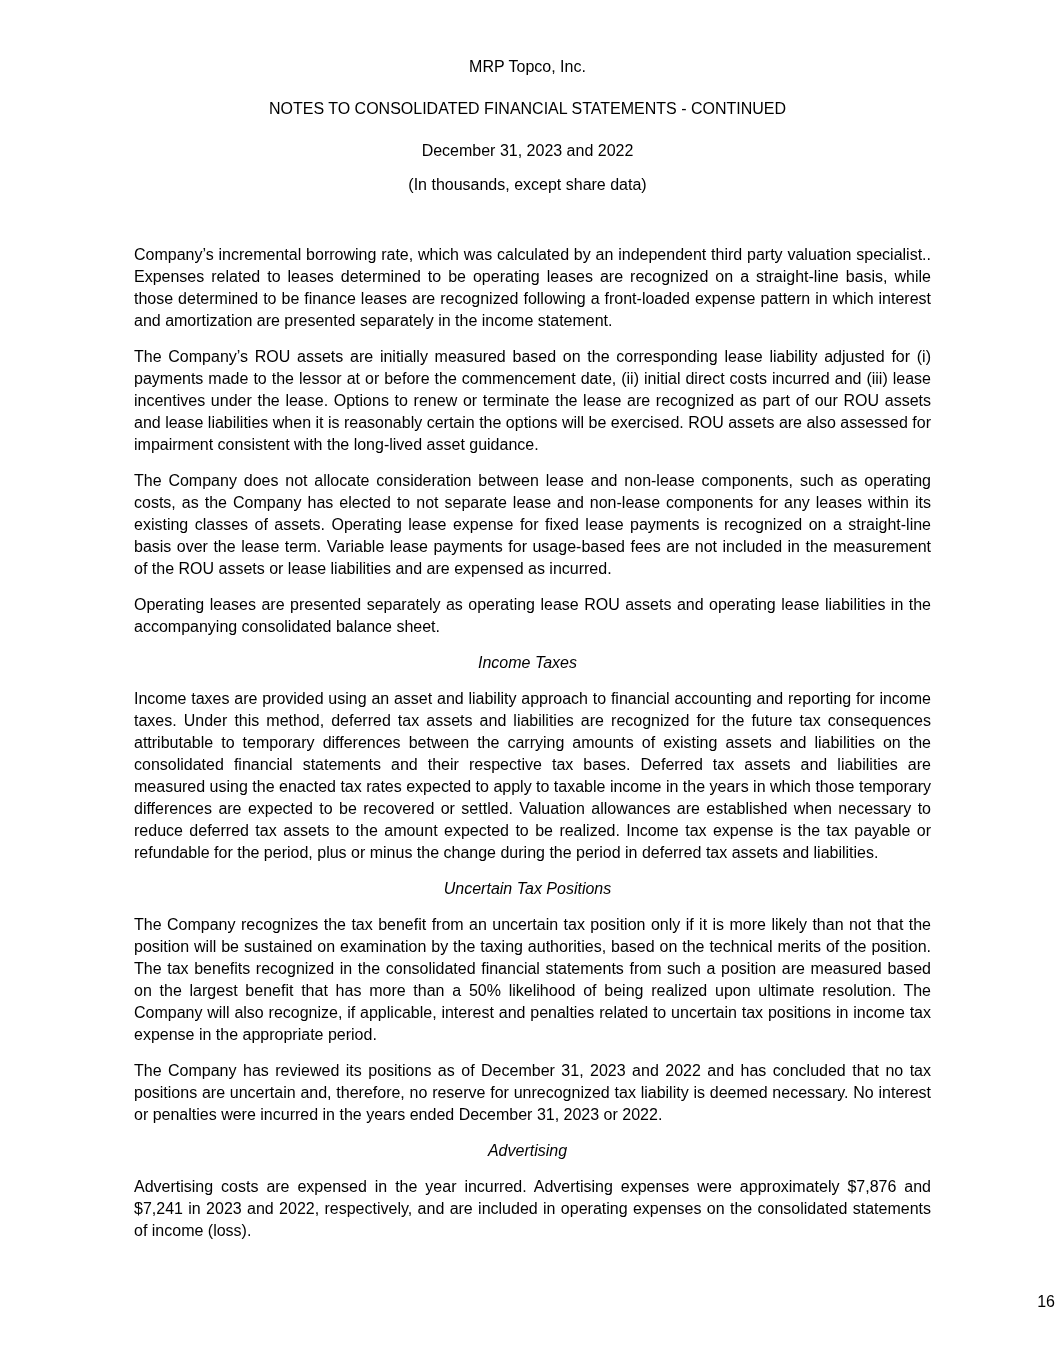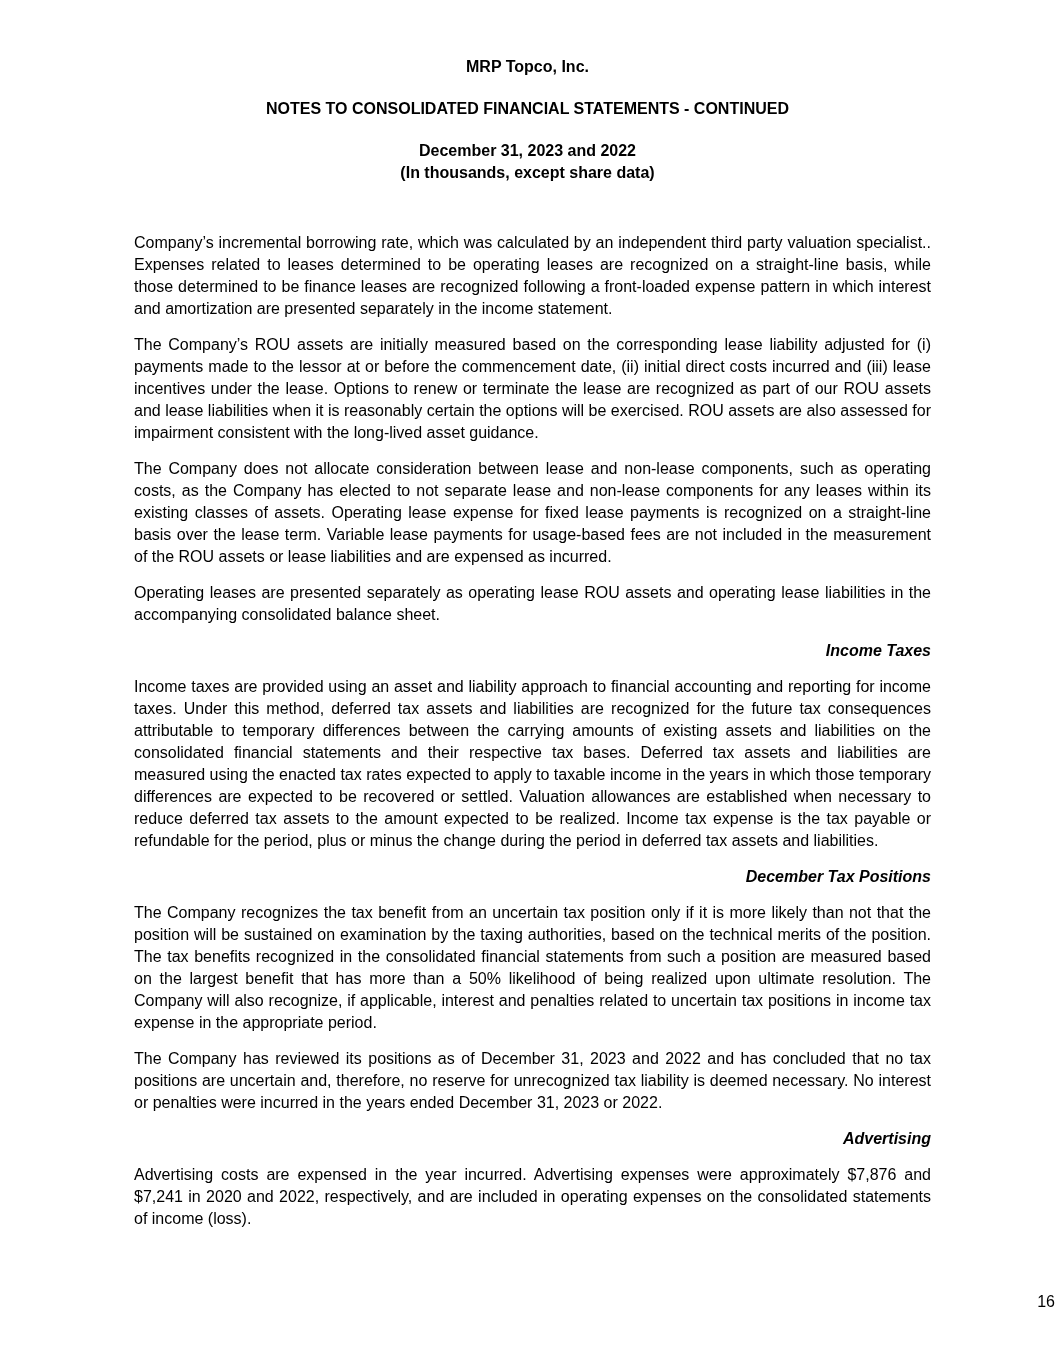--- a/index.html
+++ b/index.html
@@ -16,44 +16,44 @@
     color: #000000;
     font-family: "Liberation Sans", sans-serif;
     font-size: 16px;
     line-height: 22px;
     box-sizing: border-box;
     padding: 56px 124px 40px 124px;
     overflow: hidden;
   }
   .doc-header {
     text-align: center;
-    font-weight: bold;
+    font-weight: normal;
     margin-bottom: 48px;
   }
   .doc-header .company {
     margin: 0 0 20px 0;
   }
   .doc-header .title {
     margin: 0 0 20px 0;
   }
   .doc-header .dateline {
     margin: 0;
   }
   .doc-header .unitsline {
-    margin: 0;
+    margin: 12px;
   }
   .para {
     margin: 0 0 14px 10px;
     text-align: justify;
   }
   .section-heading {
     margin: 6px 0 14px 0;
-    font-weight: bold;
+    font-weight: normal;
     font-style: italic;
-    text-align: right;
+    text-align: center;
   }
   .page-footer {
     position: absolute;
     bottom: 52px;
     left: 0;
     right: 0;
     text-align: right;
   }
 </style>
 </head>
@@ -70,25 +70,25 @@
 
   <div class="doc-body">
     <p class="para">Company’s incremental borrowing rate, which was calculated by an independent third party valuation specialist.. Expenses related to leases determined to be operating leases are recognized on a straight-line basis, while those determined to be finance leases are recognized following a front-loaded expense pattern in which interest and amortization are presented separately in the income statement.</p>
     <p class="para">The Company’s ROU assets are initially measured based on the corresponding lease liability adjusted for (i) payments made to the lessor at or before the commencement date, (ii) initial direct costs incurred and (iii) lease incentives under the lease. Options to renew or terminate the lease are recognized as part of our ROU assets and lease liabilities when it is reasonably certain the options will be exercised. ROU assets are also assessed for impairment consistent with the long-lived asset guidance.</p>
     <p class="para">The Company does not allocate consideration between lease and non-lease components, such as operating costs, as the Company has elected to not separate lease and non-lease components for any leases within its existing classes of assets. Operating lease expense for fixed lease payments is recognized on a straight-line basis over the lease term. Variable lease payments for usage-based fees are not included in the measurement of the ROU assets or lease liabilities and are expensed as incurred.</p>
     <p class="para">Operating leases are presented separately as operating lease ROU assets and operating lease liabilities in the accompanying consolidated balance sheet.</p>
 
     <p class="section-heading">Income Taxes</p>
     <p class="para">Income taxes are provided using an asset and liability approach to financial accounting and reporting for income taxes. Under this method, deferred tax assets and liabilities are recognized for the future tax consequences attributable to temporary differences between the carrying amounts of existing assets and liabilities on the consolidated financial statements and their respective tax bases. Deferred tax assets and liabilities are measured using the enacted tax rates expected to apply to taxable income in the years in which those temporary differences are expected to be recovered or settled. Valuation allowances are established when necessary to reduce deferred tax assets to the amount expected to be realized. Income tax expense is the tax payable or refundable for the period, plus or minus the change during the period in deferred tax assets and liabilities.</p>
 
-    <p class="section-heading">December Tax Positions</p>
+    <p class="section-heading">Uncertain Tax Positions</p>
     <p class="para">The Company recognizes the tax benefit from an uncertain tax position only if it is more likely than not that the position will be sustained on examination by the taxing authorities, based on the technical merits of the position. The tax benefits recognized in the consolidated financial statements from such a position are measured based on the largest benefit that has more than a 50% likelihood of being realized upon ultimate resolution. The Company will also recognize, if applicable, interest and penalties related to uncertain tax positions in income tax expense in the appropriate period.</p>
     <p class="para">The Company has reviewed its positions as of December 31, 2023 and 2022 and has concluded that no tax positions are uncertain and, therefore, no reserve for unrecognized tax liability is deemed necessary. No interest or penalties were incurred in the years ended December 31, 2023 or 2022.</p>
 
     <p class="section-heading">Advertising</p>
-    <p class="para">Advertising costs are expensed in the year incurred. Advertising expenses were approximately $7,876 and $7,241 in 2020 and 2022, respectively, and are included in operating expenses on the consolidated statements of income (loss).</p>
+    <p class="para">Advertising costs are expensed in the year incurred. Advertising expenses were approximately $7,876 and $7,241 in 2023 and 2022, respectively, and are included in operating expenses on the consolidated statements of income (loss).</p>
   </div>
 
   <div class="page-footer">
     <span>16</span>
   </div>
 
 </div>
 
 </body></html>

